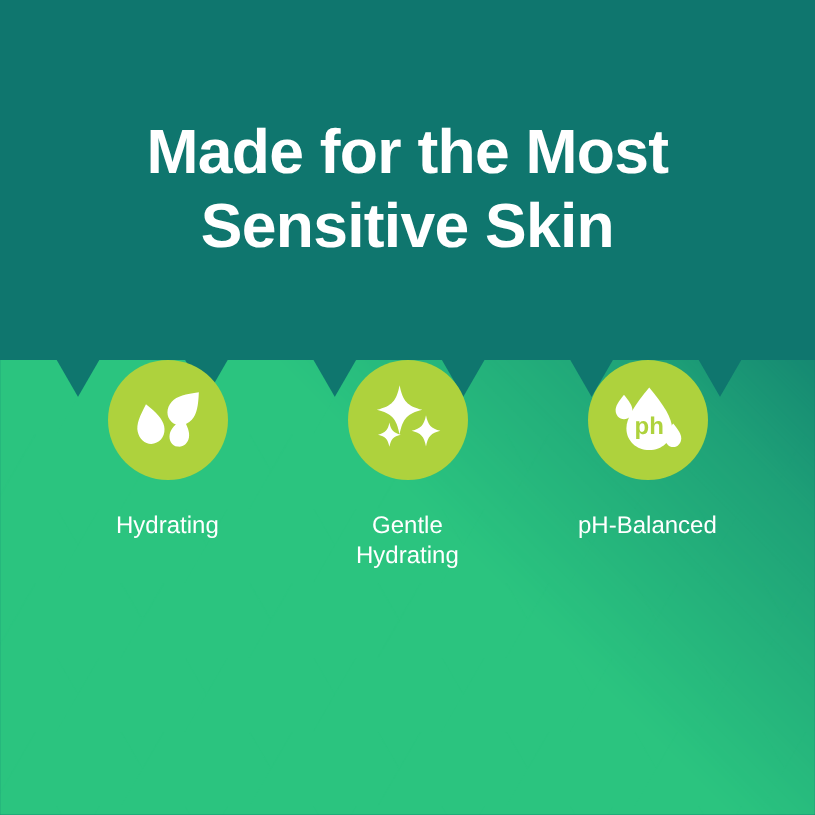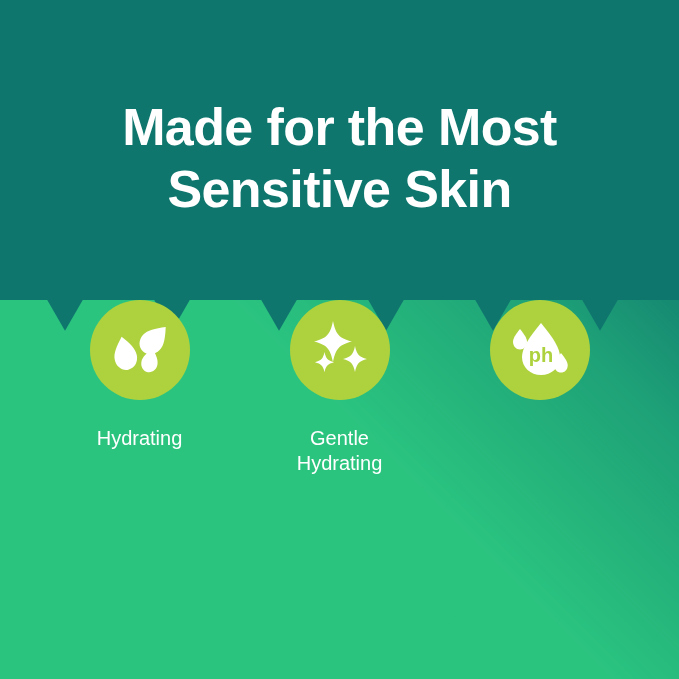--- a/index.html
+++ b/index.html
@@ -210,16 +210,17 @@
             <path d="M31 4 C43.5 19 50 29.5 50 38 C50 48.5 41.5 56 31 56 C20.5 56 12 48.5 12 38 C12 29.5 18.5 19 31 4 Z" fill="#ffffff"></path>
 
             <path d="M10 10 C14.6 15.6 17 19.5 17 22.7 C17 27.2 13.9 30.4 10 30.4 C6.1 30.4 3 27.2 3 22.7 C3 19.5 5.4 15.6 10 10 Z" fill="#ffffff"></path>
 
             <path d="M51 34 C55.4 39.4 57.7 43.1 57.7 46.2 C57.7 50.5 54.7 53.6 51 53.6 C47.3 53.6 44.3 50.5 44.3 46.2 C44.3 43.1 46.6 39.4 51 34 Z" fill="#ffffff"></path>
 
             <text x="31" y="43" text-anchor="middle" font-family="Liberation Sans, sans-serif" font-size="20" font-weight="bold" fill="#aed23d">ph</text>
           </svg>
         </span>
       </div>
+      <div class="feature-label">pH-Balanced</div>
     </div>
 
   </div>
 </div>
 
 </body></html>

